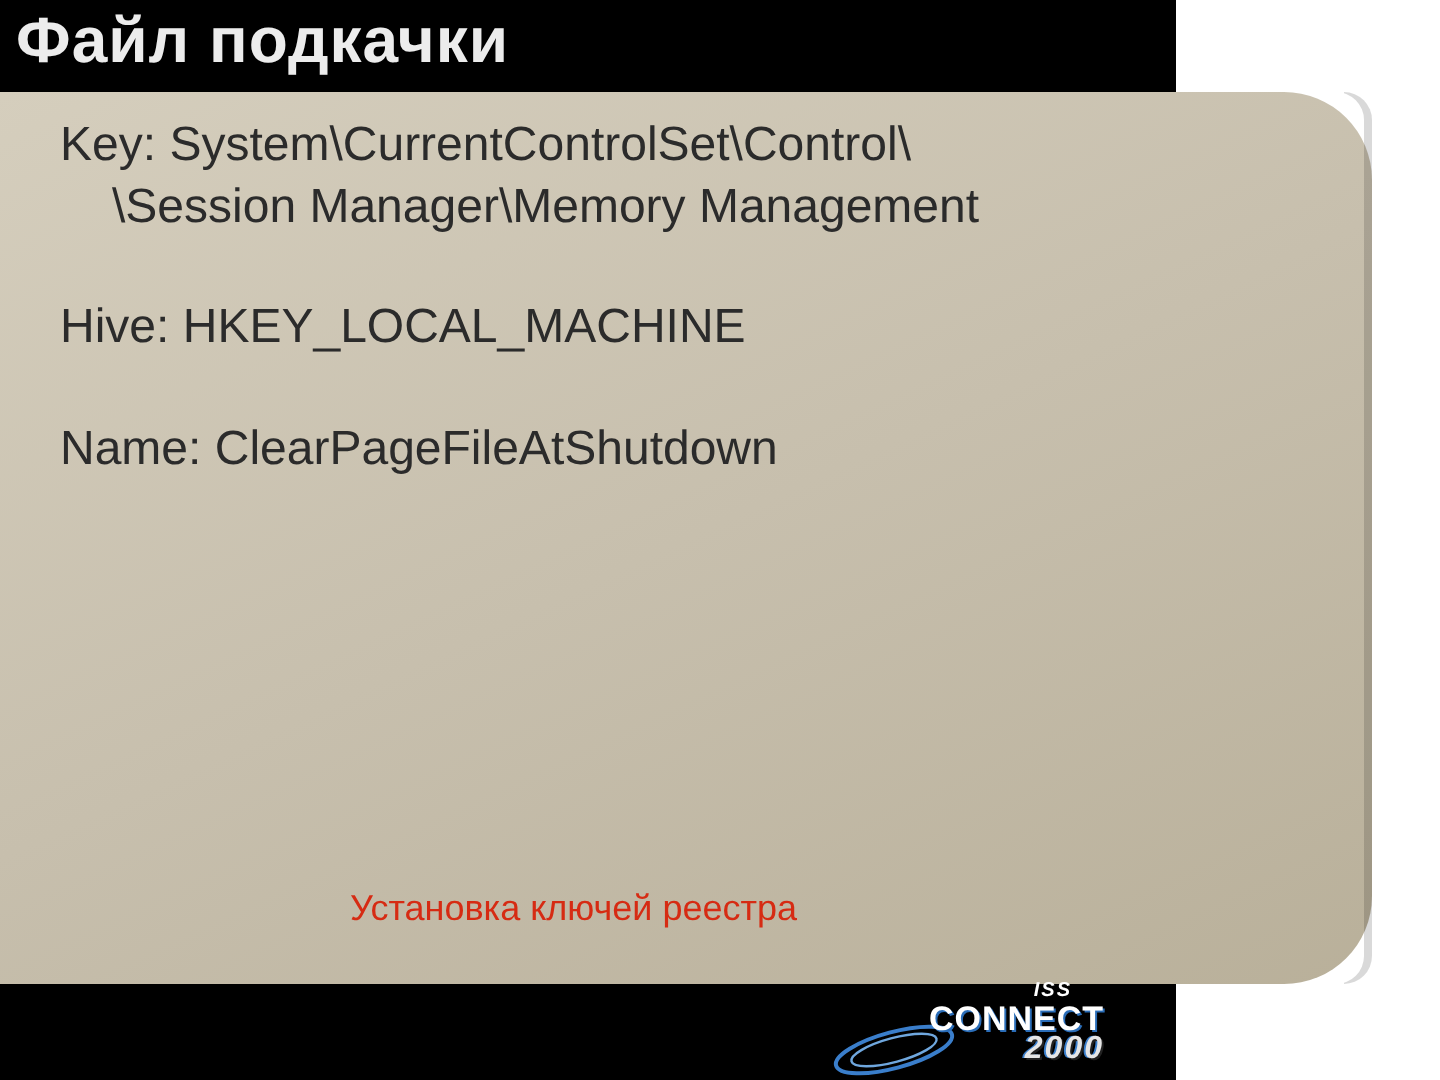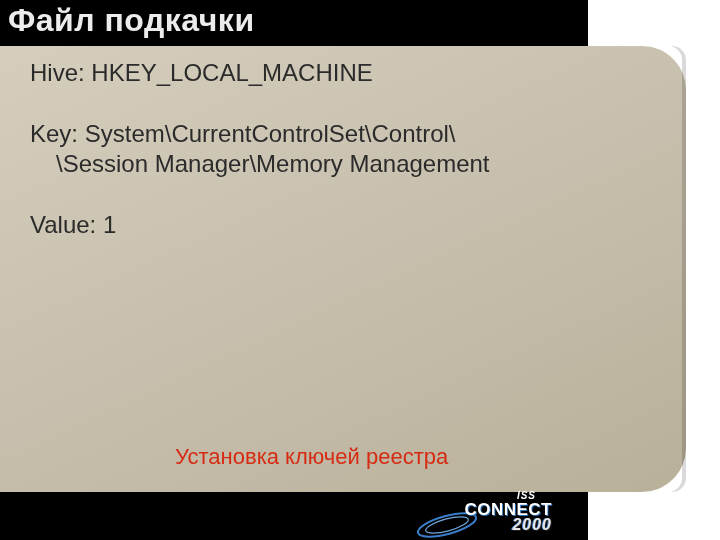--- a/index.html
+++ b/index.html
@@ -64,21 +64,21 @@
     color: #2b2b2b;
     font-size: 24px;
     line-height: 1.28;
   }
   .body .para { margin-bottom: 30px; }
   .body .indent { padding-left: 26px; text-indent: -0px; }
   .footer-note {
     position: absolute;
     left: 175px; top: 444px;
     color: #d62b13;
-    font-size: 22px;
+    font-size: 18px;
   }
   
   .logo {
     position: absolute;
     right: 36px; bottom: 2px;
     width: 132px; height: 44px;
     color: #fff;
   }
   .logo .iss {
     position: absolute; right: 16px; top: -4px;
@@ -109,33 +109,33 @@
 <div class="slide">
   <div class="topband"></div>
   <div class="frame-right"></div>
   <div class="frame-bottom"></div>
   <div class="inner-bg"></div>
 
   <div class="title">Файл подкачки</div>
 
   <div class="body">
     <div class="para">
-      <span>Hive:</span>
-      <span>HKEY_LOCAL_MACHINE</span>
-    </div>
-    <div class="para">
       <div>
         <span>Key:</span>
         <span>System\CurrentControlSet\Control\</span>
       </div>
       <div class="indent" style="padding-left:26px;">\Session Manager\Memory Management</div>
     </div>
     <div class="para">
-      <span>Value:</span>
-      <span>1</span>
+      <span>Hive:</span>
+      <span>HKEY_LOCAL_MACHINE</span>
+    </div>
+    <div class="para">
+      <span>Name:</span>
+      <span>ClearPageFileAtShutdown</span>
     </div>
   </div>
 
   <div class="footer-note">Установка ключей реестра</div>
 
   <div class="logo">
     <svg class="swoosh" viewBox="0 0 70 26">
       <ellipse cx="35" cy="13" rx="30" ry="9" fill="none" stroke="#3a7ecb" stroke-width="2" transform="rotate(-15 35 13)"></ellipse>
       <ellipse cx="35" cy="13" rx="22" ry="6" fill="none" stroke="#6fa7de" stroke-width="1.2" transform="rotate(-15 35 13)"></ellipse>
     </svg>

